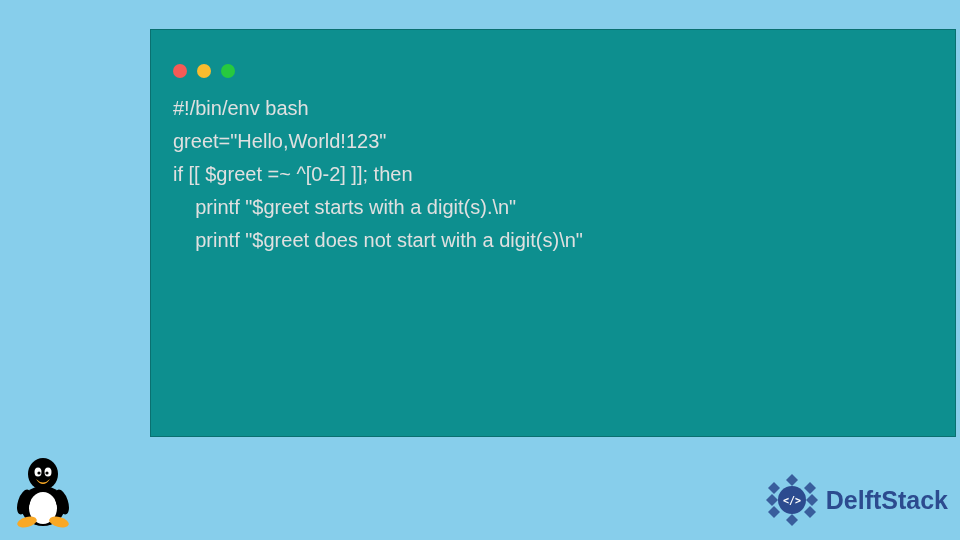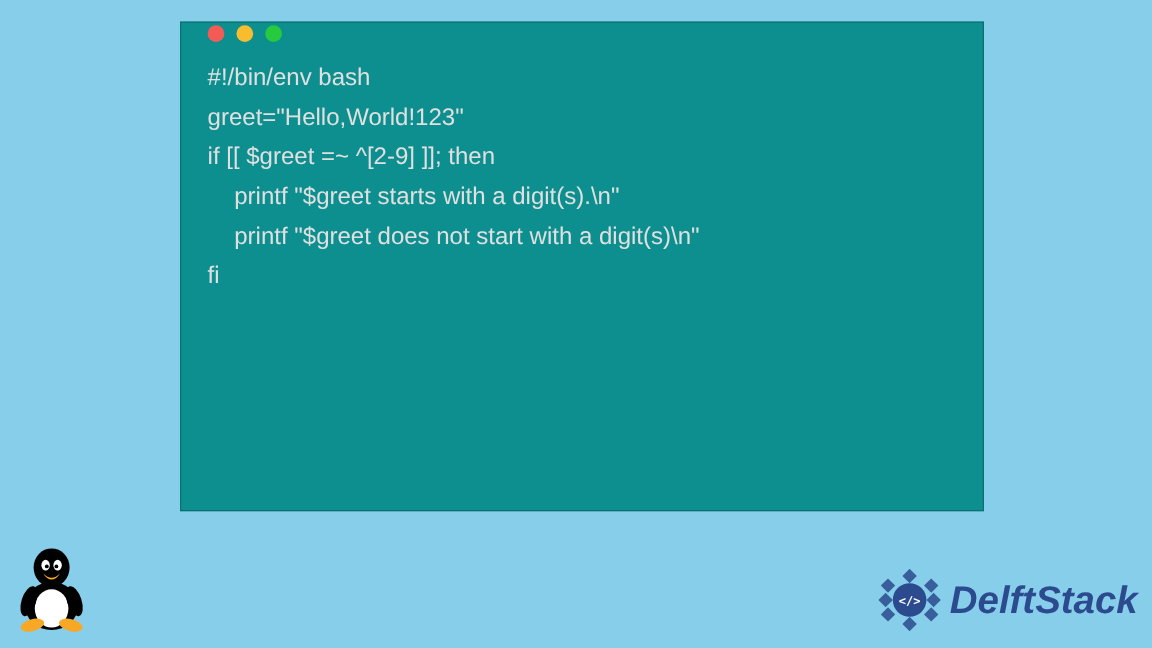--- a/index.html
+++ b/index.html
@@ -7,26 +7,26 @@
     width: 960px;
     height: 540px;
     background: #87ceeb;
     font-family: Arial, sans-serif;
     position: relative;
     overflow: hidden;
   }
   .code-window {
     position: absolute;
     left: 150px;
-    top: 18px;
-    width: 670px;
+    top: 29px;
+    width: 806px;
     height: 408px;
     background: #0d8f8f;
     border: 1px solid #0a7070;
-    padding: 2px 22px;
+    padding: 34px 22px;
     color: #e0e0e0;
     font-size: 20px;
     line-height: 1.65;
   }
   .window-controls {
     display: flex;
     gap: 10px;
     margin-bottom: 14px;
   }
   .dot {
@@ -49,43 +49,41 @@
   .delft-logo {
     position: absolute;
     right: 12px;
     bottom: 12px;
     display: flex;
     align-items: center;
     gap: 6px;
   }
   .delft-logo svg { display: block; }
   .delft-text {
-    font-size: 32px;
+    font-size: 25px;
     font-weight: 600;
     color: #2c4b8f;
-    font-style: italic;
   }
 </style>
 </head>
 <body>
 
 <div class="code-window">
   <div class="window-controls">
     <div class="dot red"></div>
     <div class="dot yellow"></div>
     <div class="dot green"></div>
   </div>
   <div class="code-line">#!/bin/env bash</div>
   <div class="code-line"></div>
   <div class="code-line">greet="Hello,World!123"</div>
   <div class="code-line"></div>
-  <div class="code-line">if [[ $greet =~ ^[2-9] ]]; then</div>
+  <div class="code-line">if [[ $greet =~ ^[0-2] ]]; then</div>
   <div class="code-line">    printf "$greet starts with a digit(s).\n"</div>
   <div class="code-line">    printf "$greet does not start with a digit(s)\n"</div>
-  <div class="code-line">fi</div>
 </div>
 
 <div class="tux">
   <svg width="62" height="72" viewBox="0 0 62 72">
     <ellipse cx="31" cy="50" rx="22" ry="20" fill="#000"></ellipse>
     <ellipse cx="31" cy="52" rx="14" ry="16" fill="#fff"></ellipse>
     <ellipse cx="31" cy="18" rx="15" ry="16" fill="#000"></ellipse>
     <ellipse cx="26" cy="16" rx="3.5" ry="4.5" fill="#fff"></ellipse>
     <ellipse cx="36" cy="16" rx="3.5" ry="4.5" fill="#fff"></ellipse>
     <circle cx="27" cy="17" r="1.6" fill="#000"></circle>

